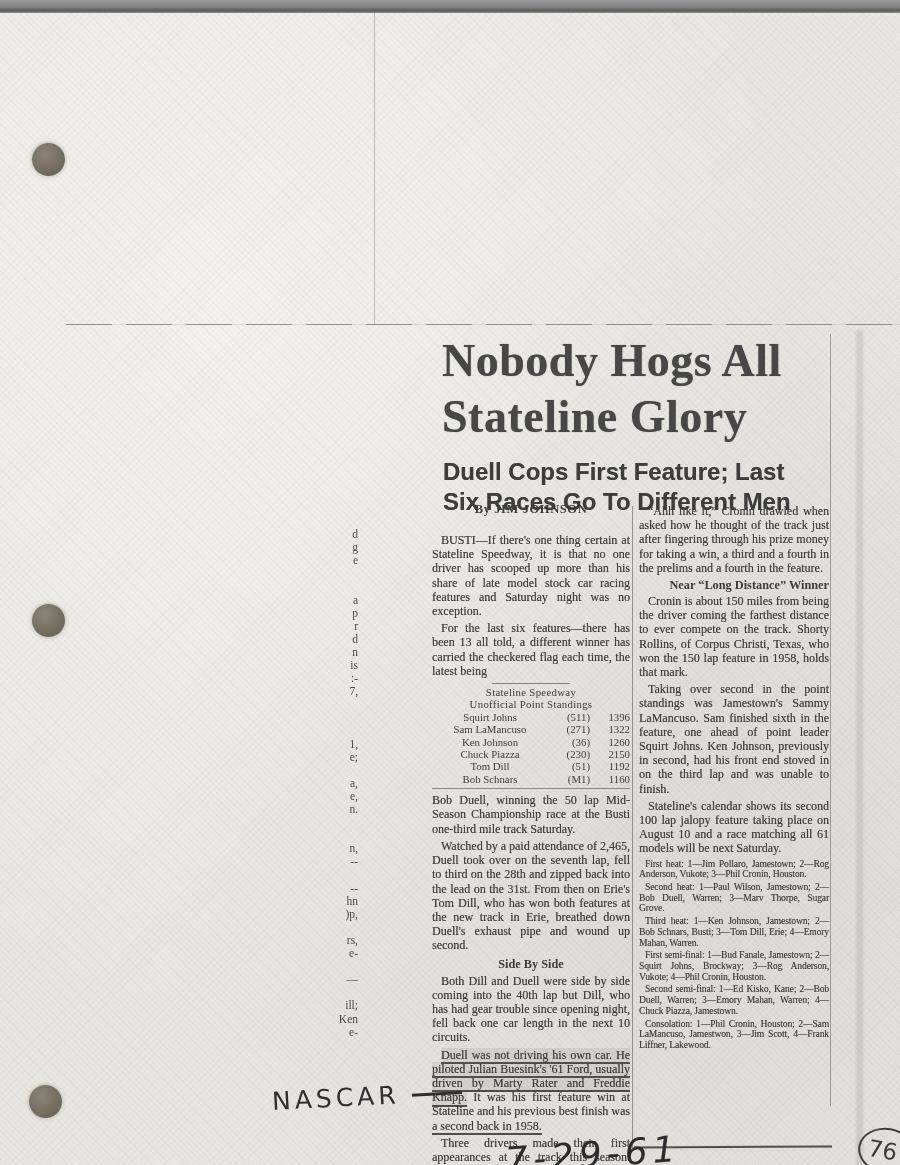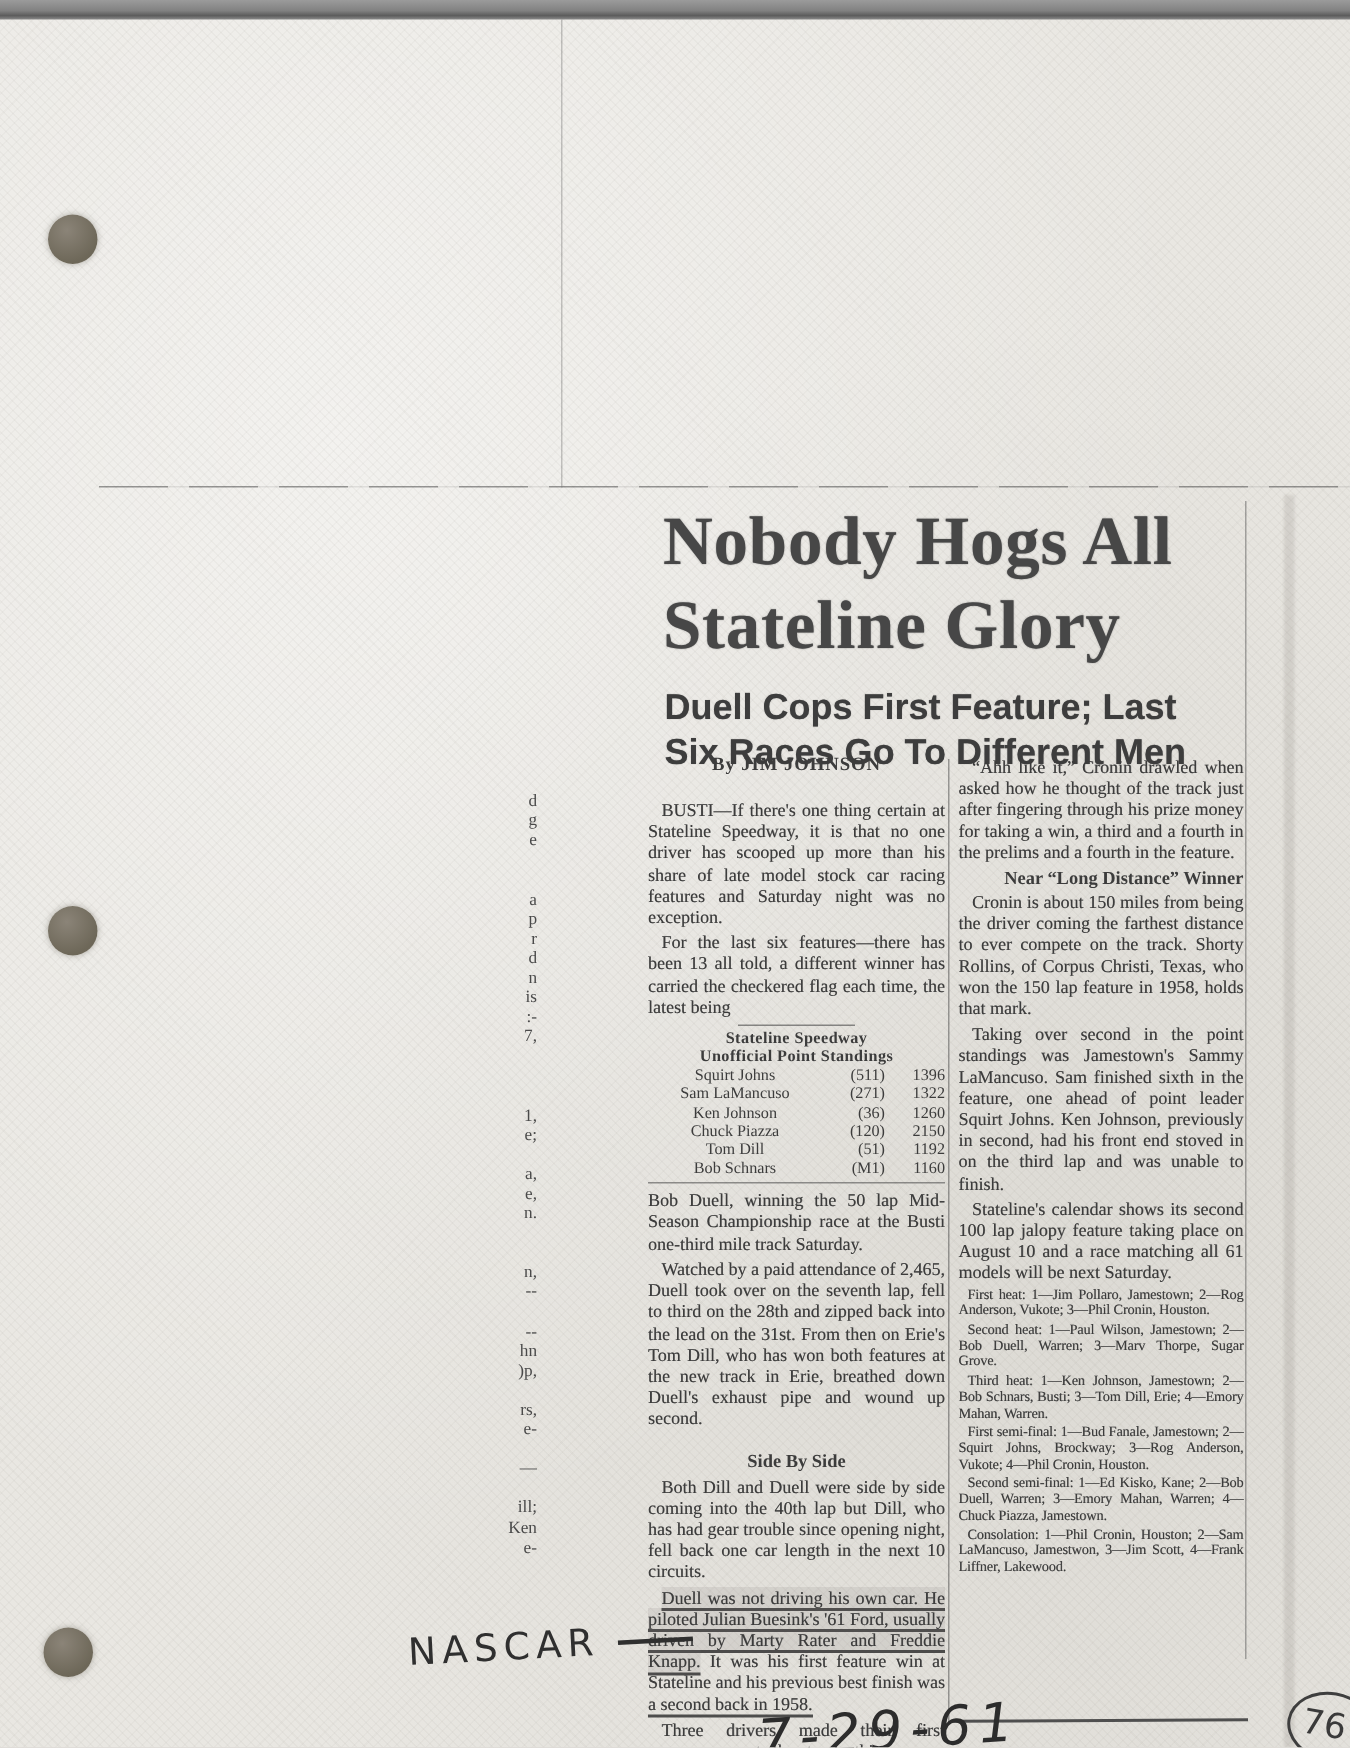--- a/index.html
+++ b/index.html
@@ -39,26 +39,26 @@
     font-family:"Liberation Sans", sans-serif;font-weight:bold;font-size:24px;
     line-height:30px;color:#3d3d3d;text-shadow:0 0 .6px rgba(60,60,60,.6);}
 
   .col{position:absolute;text-align:justify;}
   .col1{left:432px;top:502px;width:198px;}
   .col2{left:639px;top:504px;width:190px;}
   .byline{text-align:center;font-weight:bold;font-size:12.5px;letter-spacing:.6px;margin-bottom:16px;}
   .bp{margin:0 0 3px;font-size:12px;line-height:14.2px;
     text-shadow:.2px .2px .3px rgba(60,60,60,.55);}
   .ind{text-indent:9px;}
-  .subhd-c{text-align:center;font-weight:bold;font-size:12.3px;margin:14px 0 2px;}
+  .subhd-c{text-align:center;font-weight:bold;font-size:12.3px;margin:4px 0 2px;}
   .subhd-l{font-weight:bold;font-size:12.3px;margin:2px 0 1px;text-align:right;}
 
   .standings{margin:3px 0 4px;padding:2px 0 3px;border-bottom:1px solid rgba(80,80,80,.6);font-size:10.8px;line-height:12.4px;}
   .hr-short{width:78px;margin:0 auto 2px;border-top:1px solid rgba(80,80,80,.65);}
-  .s-title{text-align:center;font-weight:bold;letter-spacing:.3px;}
+  .s-title{text-align:center;font-weight:normal;letter-spacing:.3px;}
   .s-row{display:flex;}
   .s-name{flex:1;text-align:center;white-space:nowrap;}
   .s-n{width:42px;text-align:right;}
   .s-pts{width:40px;text-align:right;}
 
   .res{margin:0 0 2px;font-size:9.5px;line-height:10.7px;text-indent:6px;
     letter-spacing:-.1px;text-shadow:.2px .2px .3px rgba(60,60,60,.5);}
 
   .pen{border-bottom:2px solid rgba(52,52,52,.85);padding-bottom:.5px;}
   .pen-hl{background:rgba(115,112,105,.13);}
@@ -169,21 +169,21 @@
         <span class="s-n">(271)</span>
         <span class="s-pts">1322</span>
       </div>
       <div class="s-row">
         <span class="s-name">Ken Johnson</span>
         <span class="s-n">(36)</span>
         <span class="s-pts">1260</span>
       </div>
       <div class="s-row">
         <span class="s-name">Chuck Piazza</span>
-        <span class="s-n">(120)</span>
+        <span class="s-n">(230)</span>
         <span class="s-pts">2150</span>
       </div>
       <div class="s-row">
         <span class="s-name">Tom Dill</span>
         <span class="s-n">(51)</span>
         <span class="s-pts">1192</span>
       </div>
       <div class="s-row">
         <span class="s-name">Bob Schnars</span>
         <span class="s-n">(M1)</span>

